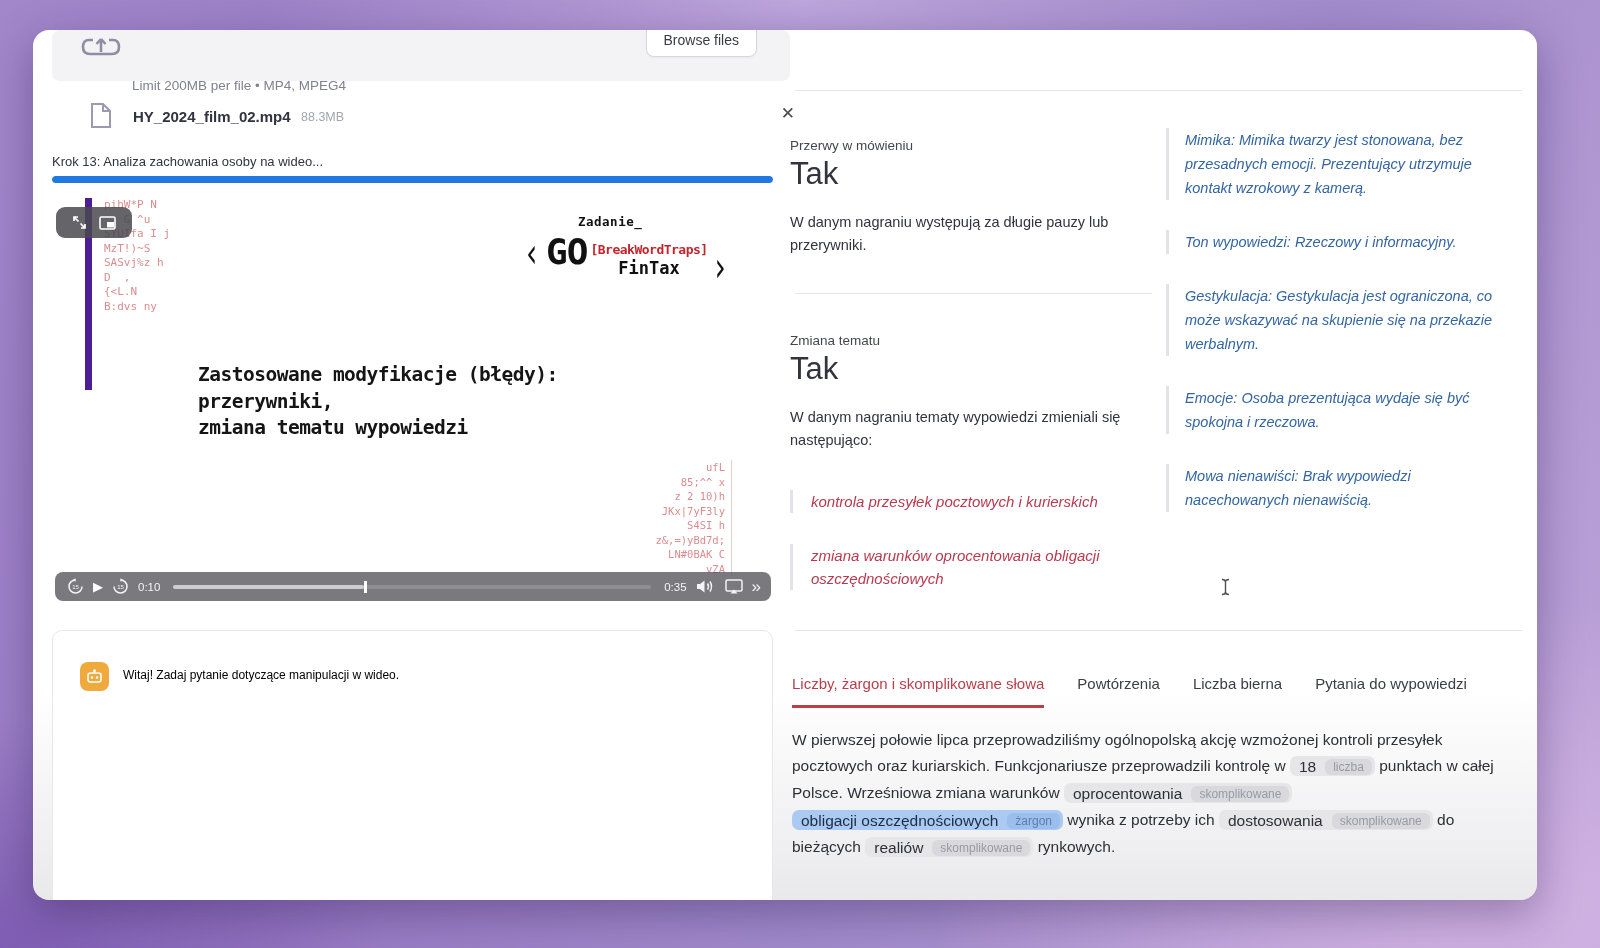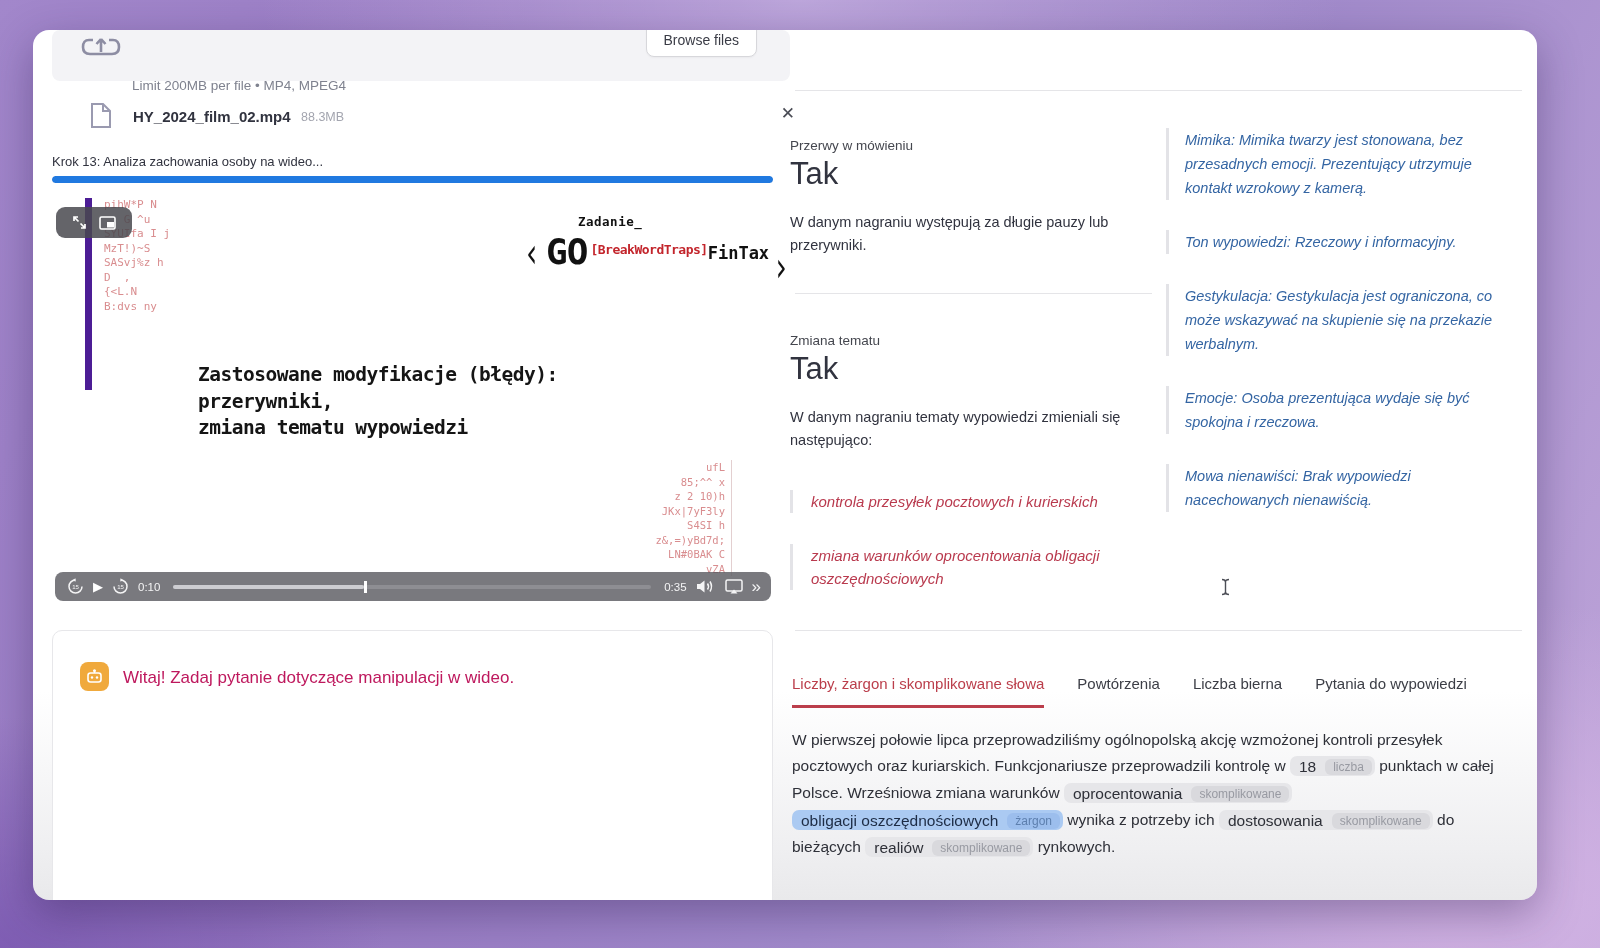--- a/index.html
+++ b/index.html
@@ -53,21 +53,21 @@
   }
   .overlay-pill {
     position:absolute; left:4px; top:13px; width:76px; height:31px; border-radius:9px;
     background:rgba(73,73,79,.85); display:flex; align-items:center; justify-content:center; gap:12px; z-index:5;
   }
   .logo { position:absolute; left:468px; top:20px; width:240px; font-family:"DejaVu Sans Mono",monospace; color:#111; }
   .logo-top { font-size:12.5px; font-weight:bold; margin-left:58px; letter-spacing:.5px; }
   .logo-row { display:flex; align-items:flex-start; margin-top:4px; }
   .logo-la { font-size:40px; font-weight:200; line-height:40px; transform:scaleX(.7); }
   .logo-go { font-size:36px; font-weight:bold; line-height:38px; letter-spacing:-1px; margin:0 3px 0 2px; }
-  .logo-right { display:flex; flex-direction:row; align-items:flex-start; margin-top:9px; }
+  .logo-right { display:flex; flex-direction:column; align-items:center; margin-top:9px; }
   .logo-bwt { font-size:13px; font-weight:bold; color:#c3252c; letter-spacing:-.5px; }
   .logo-ft { font-size:17px; font-weight:bold; margin-top:1px; }
   .logo-ra { font-size:40px; font-weight:200; line-height:40px; transform:scaleX(.7); margin-top:14px; }
   .caption {
     position:absolute; left:146px; top:168px;
     font-family:"DejaVu Sans Mono",monospace; font-size:19.5px; font-weight:bold;
     line-height:26.5px; color:#151515; letter-spacing:-.5px;
   }
   .controls {
     position:absolute; left:3px; top:378px; width:716px; height:29px; border-radius:8px;
@@ -80,21 +80,21 @@
   .ctrl-head { position:absolute; top:-4px; width:2.5px; height:12px; background:#fff; }
   .ctrl-play { font-size:13px; color:#fff; line-height:1; }
   .ctrl-chev { font-size:17px; color:#f4f4f5; line-height:1; letter-spacing:-2px; }
   
   .chat {
     position:absolute; left:19px; top:600px; width:721px; height:285px;
     background:#fff; border:1px solid #e7e7ea; border-radius:10px;
   }
   .avatar { position:absolute; left:27px; top:31px; width:29px; height:29px; border-radius:8px;
     display:flex; align-items:center; justify-content:center; }
-  .chat-msg { position:absolute; left:70px; top:37px; font-size:17px; color:#be185d; }
+  .chat-msg { position:absolute; left:70px; top:37px; font-size:12px; color:#000000; }
   
   .right { position:absolute; left:755px; top:0; width:735px; height:870px; }
   .divider { position:absolute; left:7px; width:727px; height:1px; background:#e5e5e8; }
   .metric { position:absolute; left:2px; width:375px; }
   .metric-label { font-size:13.5px; color:#45474f; }
   .metric-value { font-size:31px; color:#31333f; margin-top:3px; }
   .metric-desc { font-size:14.5px; line-height:23px; color:#31333f; margin-top:19px; width:330px; }
   .quote {
     border-left:3px solid #e3e3e7; padding-left:18px; width:310px;
     font-style:italic; font-size:15px; line-height:23px; margin-bottom:31px;

